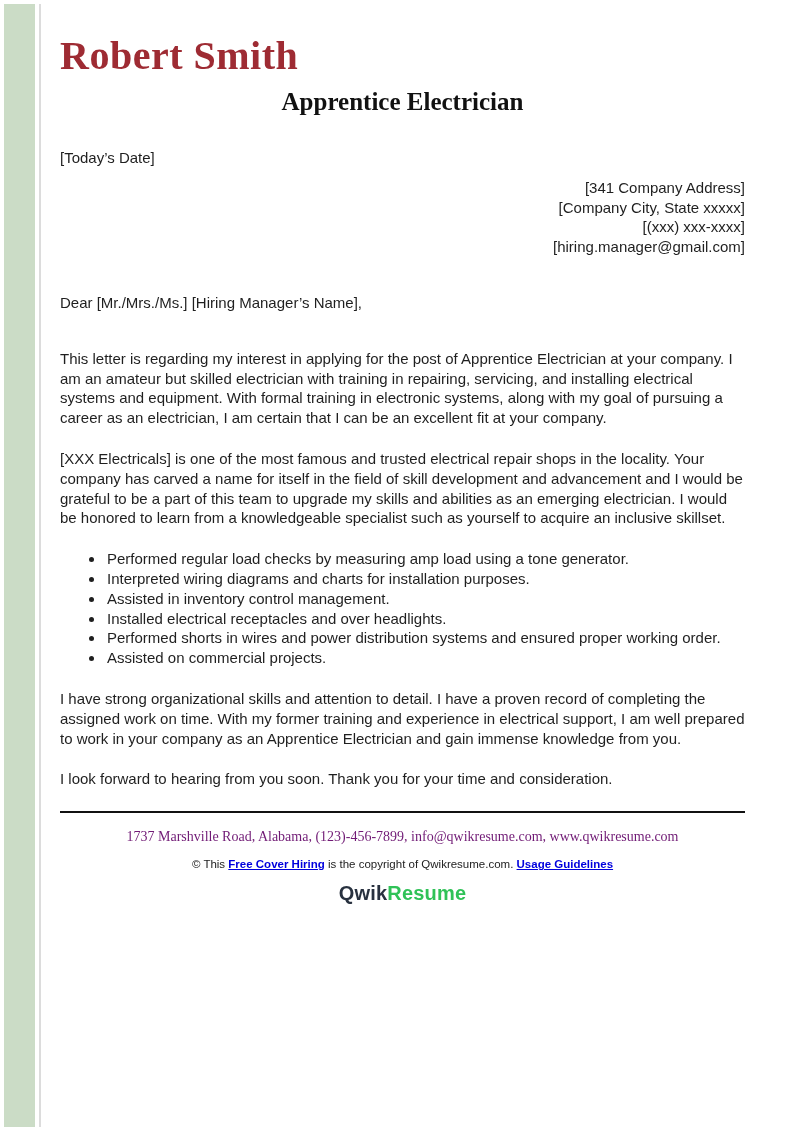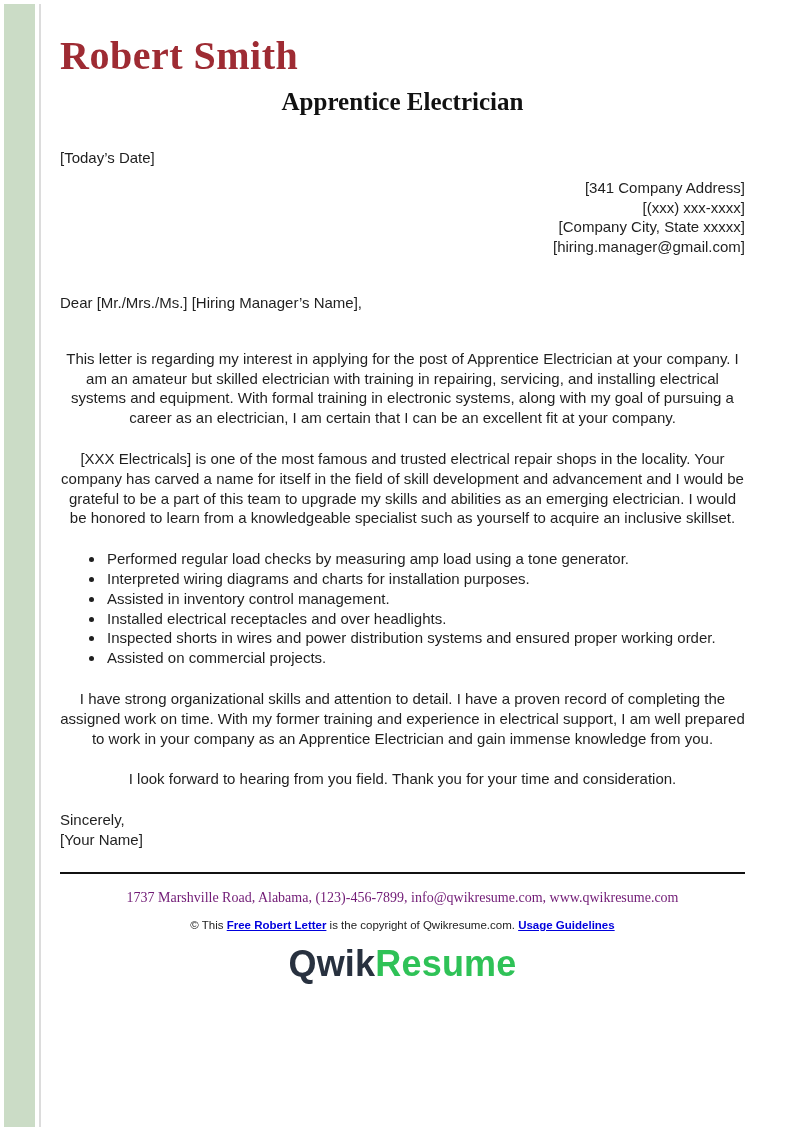--- a/index.html
+++ b/index.html
@@ -58,21 +58,21 @@
     text-align:center;
   }
   .body-text{
     font-size:15px;
     line-height:1.32;
     color:var(--text-black);
   }
   .date-line{margin:0 0 10px 0;}
   .addr-block{margin:0 0 36px 0;text-align:right;}
   .salutation{margin:0 0 36px 0;}
-  .para{margin:0 0 21px 0;text-align:center;}
+  .para{margin:0 0 21px 0;}
   ul.duties{
     margin:0 0 21px 0;
     padding-left:45px;
   }
   ul.duties li{
     margin:0;
     padding-left:2px;
   }
   .signoff-block{margin:0 0 0 0;}
   .footer-divider{
@@ -96,21 +96,21 @@
     margin-top:13px;
   }
   .copyright-line a{
     color:var(--link-blue);
     font-weight:bold;
     text-decoration:underline;
     cursor:pointer;
   }
   .logo{
     margin-top:12px;
-    font-size:36px;
+    font-size:20px;
     font-weight:bold;
     letter-spacing:0.2px;
   }
   .logo .logo-qwik{color:var(--logo-dark);}
   .logo .logo-resume{color:var(--logo-green);}
 </style>
 </head>
 <body>
 
 <div class="page">
@@ -119,49 +119,45 @@
 
   <div class="content">
 
     <h1 class="name-heading">Robert Smith</h1>
     <h2 class="job-title">Apprentice Electrician</h2>
 
     <div class="body-text date-line">[Today’s Date]</div>
 
     <div class="addr-block">
       <div class="body-text">[341 Company Address]</div>
+      <div class="body-text">[Company City, State xxxxx]</div>
       <div class="body-text">[(xxx) xxx-xxxx]</div>
-      <div class="body-text">[Company City, State xxxxx]</div>
       <div class="body-text">[hiring.manager@gmail.com]</div>
     </div>
 
     <div class="body-text salutation">Dear [Mr./Mrs./Ms.] [Hiring Manager’s Name],</div>
 
     <p class="body-text para">This letter is regarding my interest in applying for the post of Apprentice Electrician at your company. I am an amateur but skilled electrician with training in repairing, servicing, and installing electrical systems and equipment. With formal training in electronic systems, along with my goal of pursuing a career as an electrician, I am certain that I can be an excellent fit at your company.</p>
     <p class="body-text para">[XXX Electricals] is one of the most famous and trusted electrical repair shops in the locality. Your company has carved a name for itself in the field of skill development and advancement and I would be grateful to be a part of this team to upgrade my skills and abilities as an emerging electrician. I would be honored to learn from a knowledgeable specialist such as yourself to acquire an inclusive skillset.</p>
 
     <ul class="duties body-text">
       <li>Performed regular load checks by measuring amp load using a tone generator.</li>
       <li>Interpreted wiring diagrams and charts for installation purposes.</li>
       <li>Assisted in inventory control management.</li>
       <li>Installed electrical receptacles and over headlights.</li>
-      <li>Inspected shorts in wires and power distribution systems and ensured proper working order.</li>
+      <li>Performed shorts in wires and power distribution systems and ensured proper working order.</li>
       <li>Assisted on commercial projects.</li>
     </ul>
 
     <p class="body-text para">I have strong organizational skills and attention to detail. I have a proven record of completing the assigned work on time. With my former training and experience in electrical support, I am well prepared to work in your company as an Apprentice Electrician and gain immense knowledge from you.</p>
-    <p class="body-text para">I look forward to hearing from you field. Thank you for your time and consideration.</p>
+    <p class="body-text para">I look forward to hearing from you soon. Thank you for your time and consideration.</p>
 
-    <div class="signoff-block">
-      <div class="body-text">Sincerely,</div>
-      <div class="body-text">[Your Name]</div>
-    </div>
 
     <hr class="footer-divider">
 
     <div class="footer">
       <div class="footer-contact">1737 Marshville Road, Alabama, (123)-456-7899, info@qwikresume.com, www.qwikresume.com</div>
-      <div class="copyright-line"><span>© This </span><a>Free Robert Letter</a><span> is the copyright of Qwikresume.com. </span><a>Usage Guidelines</a></div>
+      <div class="copyright-line"><span>© This </span><a>Free Cover Hiring</a><span> is the copyright of Qwikresume.com. </span><a>Usage Guidelines</a></div>
       <div class="logo"><span class="logo-qwik">Qwik</span><span class="logo-resume">Resume</span></div>
     </div>
 
   </div>
 </div>
 
 </body></html>

